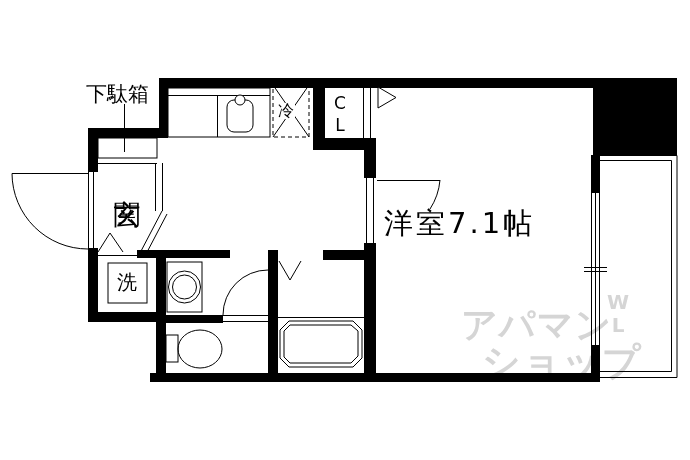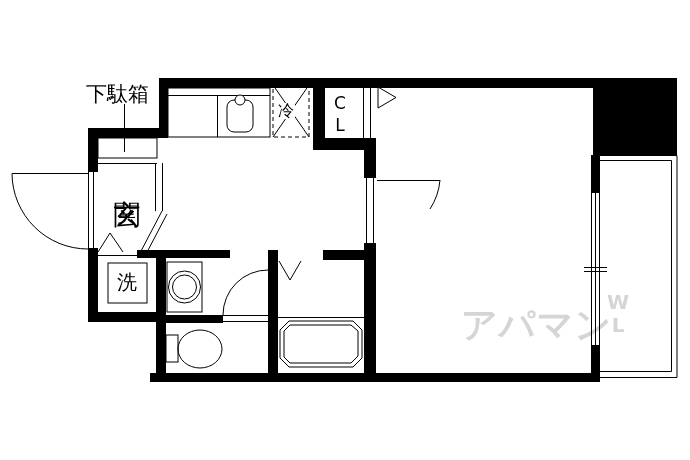--- a/index.html
+++ b/index.html
@@ -26,20 +26,21 @@
 </head>
 <body>
 
 <div class="plan">
 
   <div class="wm wm-1">アパマン</div>
   <div class="wm wm-mark">
     <span>W</span>
     <span>L</span>
   </div>
+  <div class="wm wm-2">ショップ</div>
 
   <svg width="690" height="460" viewBox="0 0 690 460">
 
     <g fill="#000000" stroke="none">
       <rect x="159" y="78" width="518" height="10"></rect>
       <rect x="593" y="88" width="84" height="67"></rect>
       <rect x="591" y="155" width="9" height="38"></rect>
       <rect x="591" y="345" width="9" height="37"></rect>
       <rect x="150" y="373" width="450" height="9"></rect>
       <rect x="159" y="88" width="9" height="50"></rect>
@@ -153,15 +154,16 @@
     </g>
   </svg>
 
   <div class="lbl lbl-shoe">下駄箱</div>
   <div class="lbl lbl-genkan">玄関</div>
   <div class="lbl lbl-rei">冷</div>
   <div class="lbl lbl-cl">
     <span>C</span>
     <span>L</span>
   </div>
+  <div class="lbl lbl-room">洋室7.1帖</div>
   <div class="lbl lbl-sen">洗</div>
 
 </div>
 
 </body></html>

